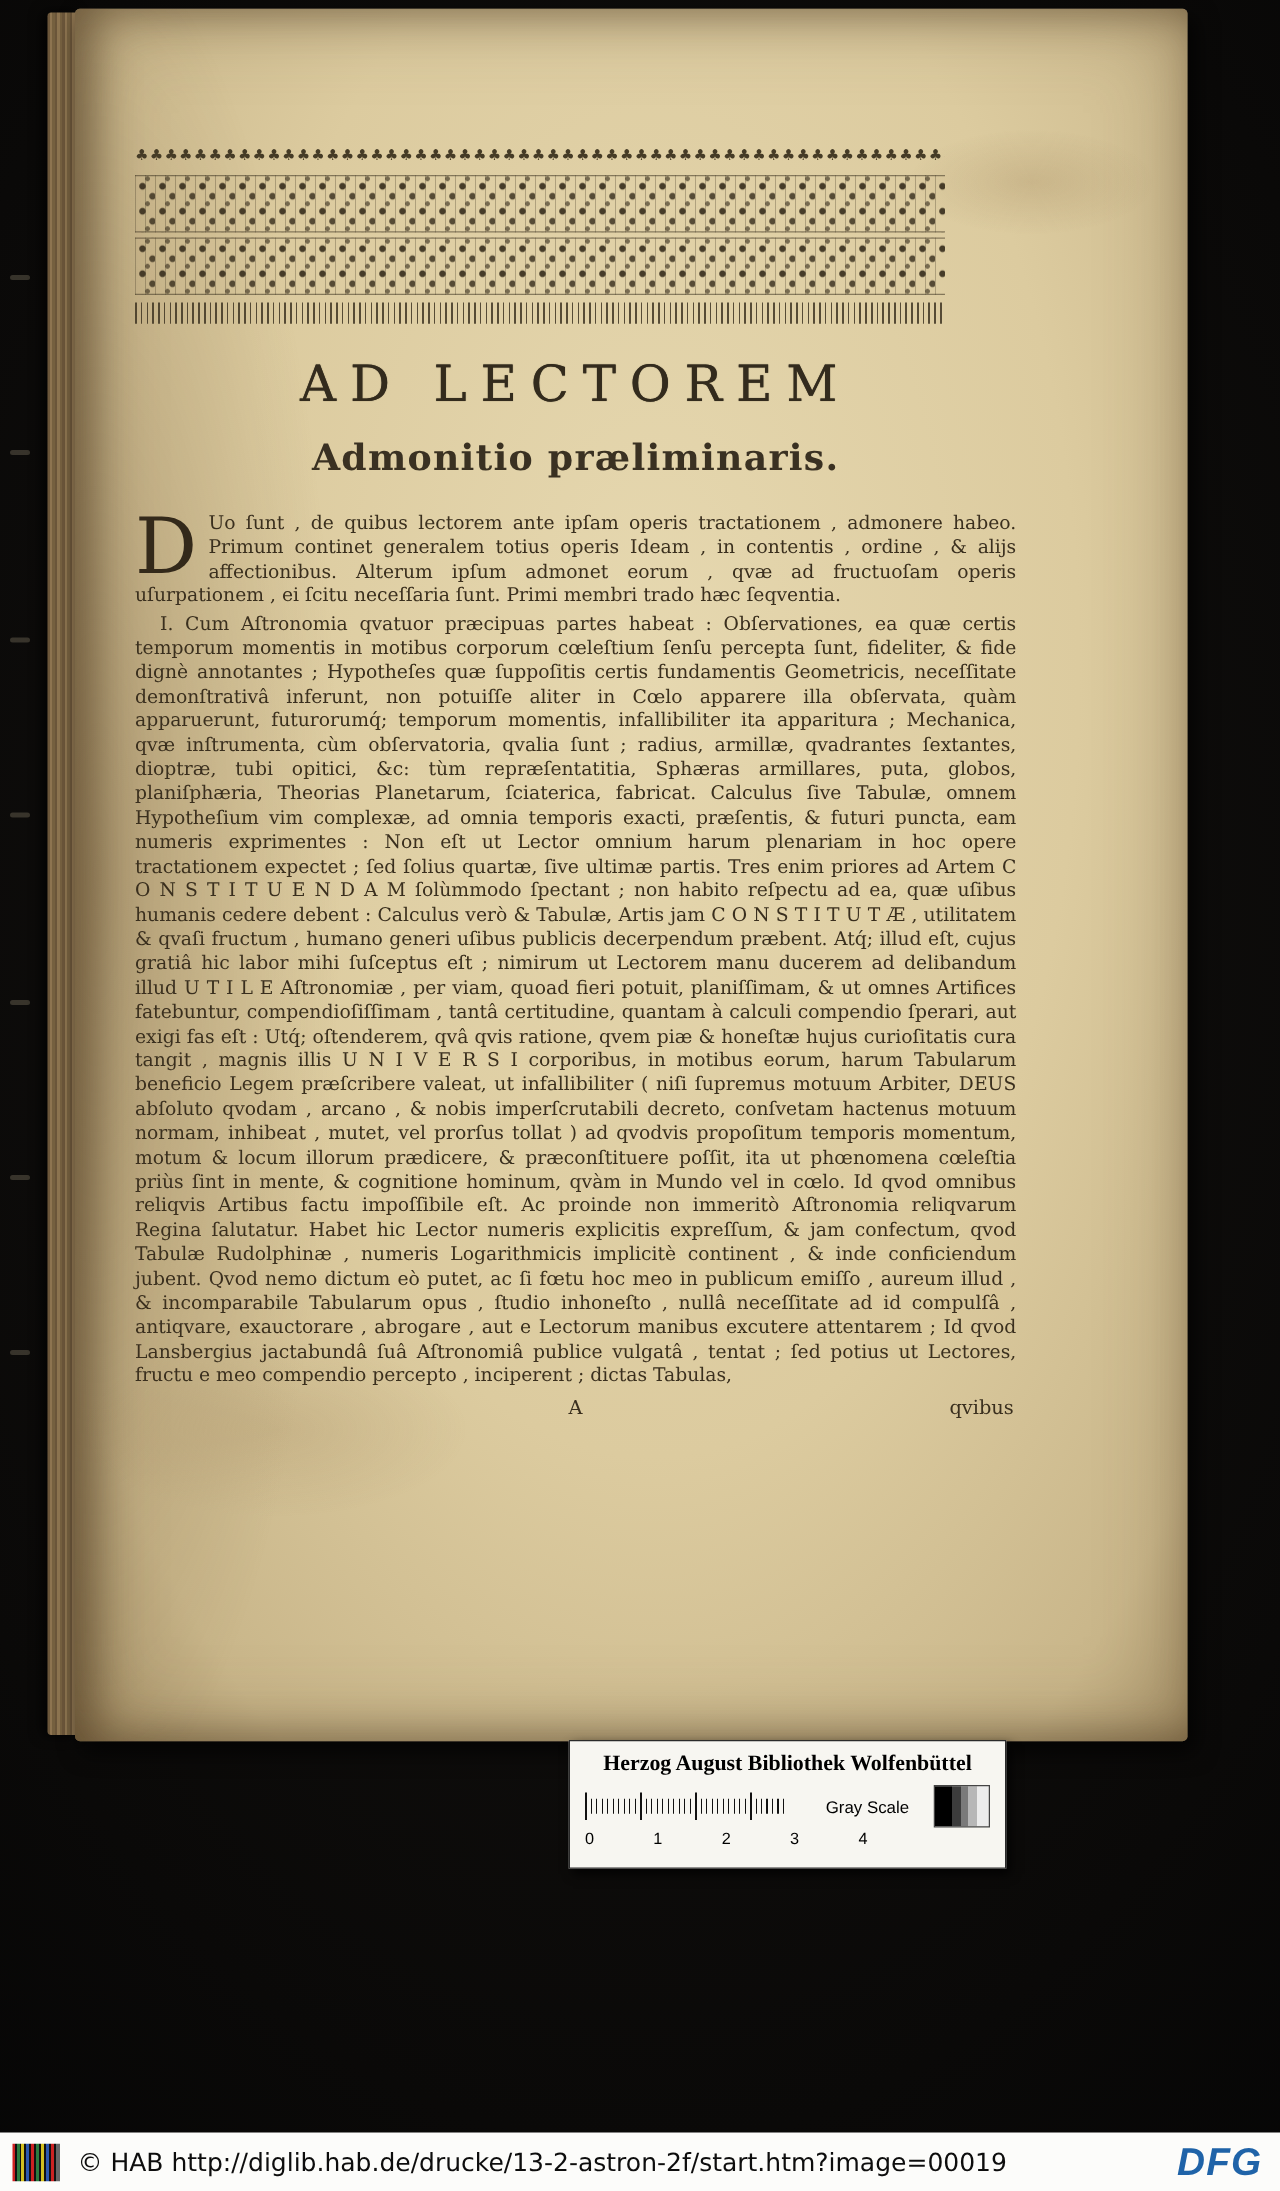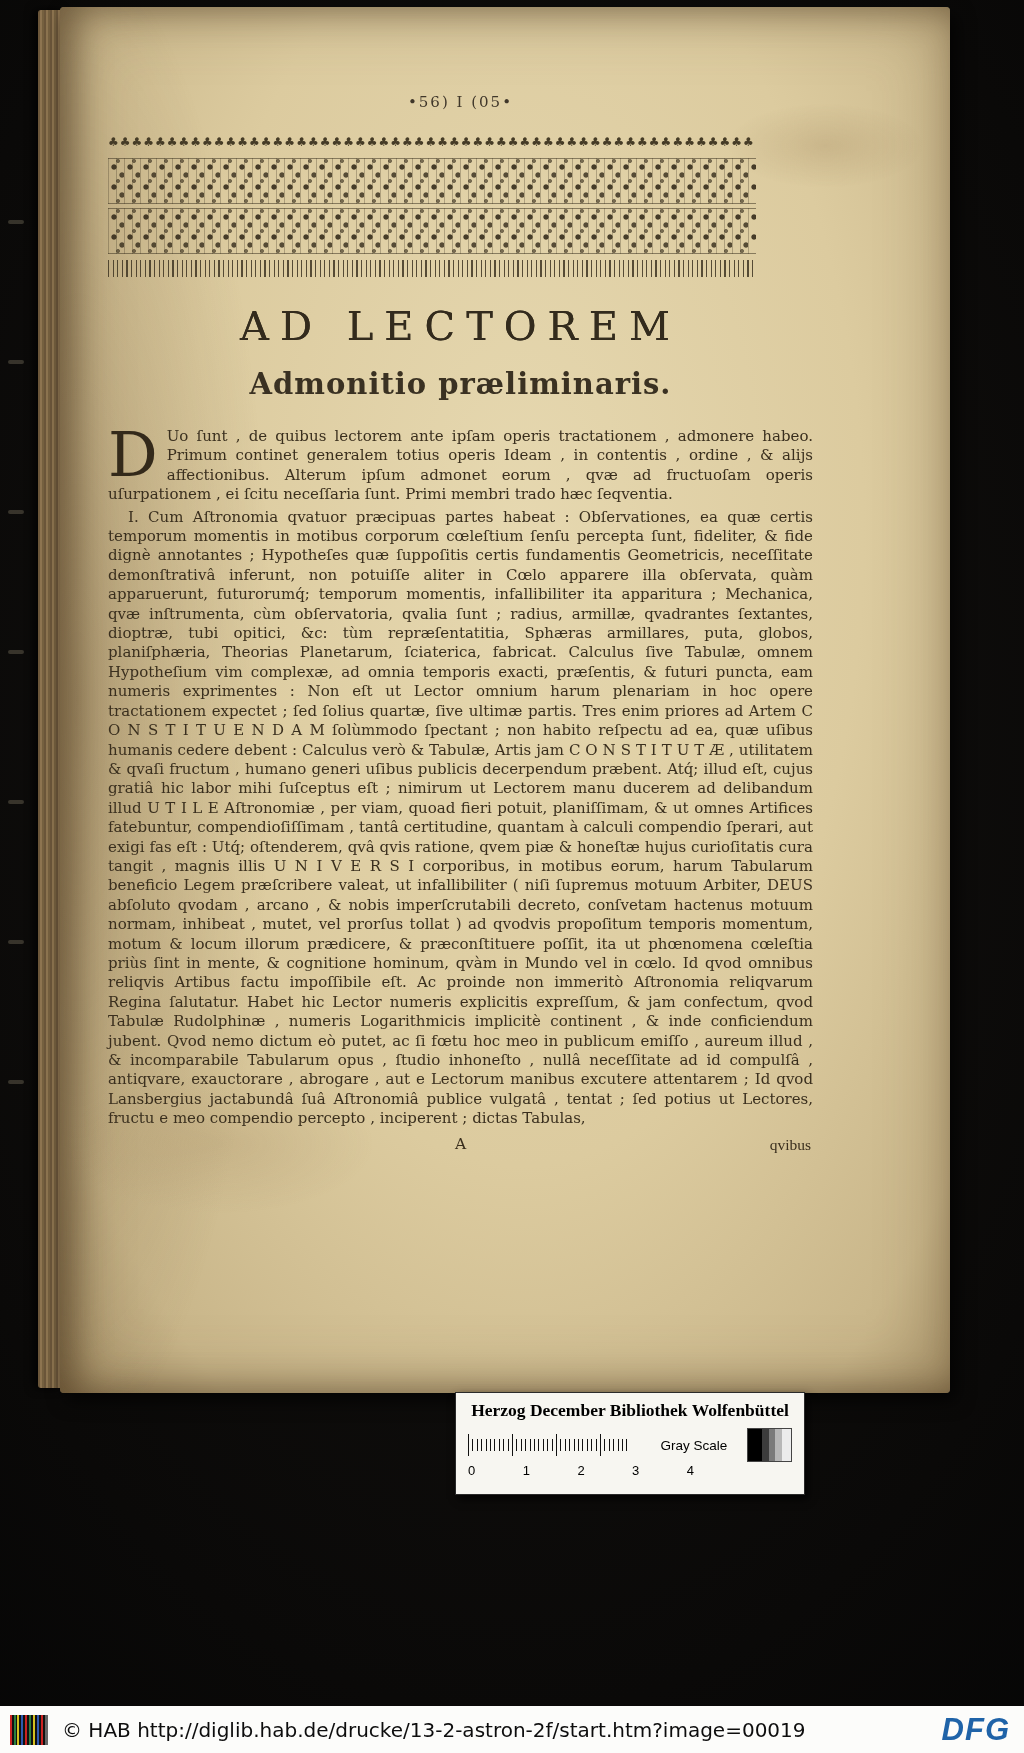--- a/index.html
+++ b/index.html
@@ -67,21 +67,21 @@
   
   .bodytext { margin-top:26px; font-size:15px; line-height:19.4px; text-align:justify;
      color:#3a2f1e; }
   .para { margin:0; }
   .dropcap { float:left; font-size:62px; line-height:50px; padding:3px 9px 0 0;
      color:#33291a; }
   .para-main { margin-top:3px; text-indent:20px; }
 
   .sigrow { position:relative; margin-top:6px; height:22px; font-size:15.5px; }
   .sig { position:absolute; left:0; right:0; text-align:center; }
-  .catch { position:absolute; right:2px;font-family:Liberation Serif, serif; }
+  .catch { position:absolute; right:2px; }
 
   
   .cal-card { position:absolute; left:455px; top:1392px; width:350px; height:103px;
      background:#f7f6f1; border:1px solid #2a2a2a; box-sizing:border-box;
      box-shadow:3px 4px 8px rgba(0,0,0,.8); padding:7px 12px; }
   .cal-title { font-family:"Liberation Serif", serif; font-weight:bold; font-size:17.5px;
      text-align:center; color:#000; }
   .cal-mid { margin-top:9px; display:flex; align-items:center; height:30px;gap:20px; }
   .ruler { position:relative; width:218px; height:22px; }
   .ticks-short { position:absolute; top:5px; left:0; right:0; height:12px;
@@ -125,21 +125,20 @@
       <i></i>
   </div>
 
   <div class="edge-strip"></div>
 
   <div class="page">
     <div class="paper-stains"></div>
 
     <div class="content">
 
-      <div class="folio">•56) I (05•</div>
 
       <div class="ornament">
         <div class="orn-clubs">♣♣♣♣♣♣♣♣♣♣♣♣♣♣♣♣♣♣♣♣♣♣♣♣♣♣♣♣♣♣♣♣♣♣♣♣♣♣♣♣♣♣♣♣♣♣♣♣♣♣♣♣♣♣♣♣♣♣♣♣</div>
         <div class="orn-knot"></div>
         <div class="orn-knot"></div>
         <div class="orn-fringe"></div>
       </div>
 
       <h1 class="title">AD LECTOREM</h1>
       <h2 class="subtitle">Admonitio præliminaris.</h2>
@@ -150,21 +149,21 @@
         <div class="sigrow">
           <span class="sig">A</span>
           <span class="catch">qvibus</span>
         </div>
       </div>
 
     </div>
   </div>
 
   <div class="cal-card">
-    <div class="cal-title">Herzog December Bibliothek Wolfenbüttel</div>
+    <div class="cal-title">Herzog August Bibliothek Wolfenbüttel</div>
     <div class="cal-mid">
       <div class="ruler">
         <div class="ticks-long"></div>
         <div class="ticks-short"></div>
       </div>
       <div class="cal-label">Gray Scale</div>
       <div class="gray-patch"></div>
     </div>
     <div class="cal-numbers">
       <span>0</span>

